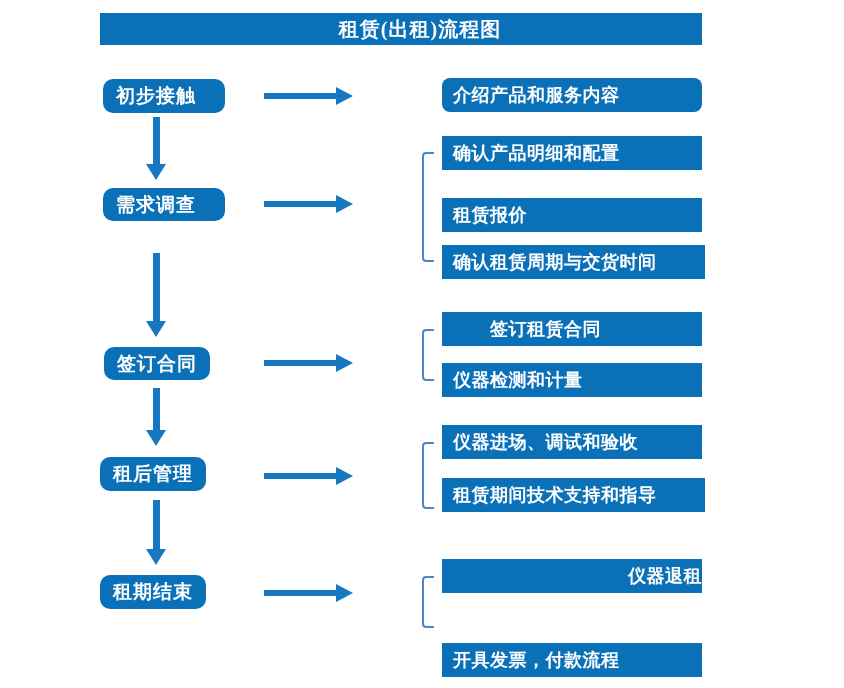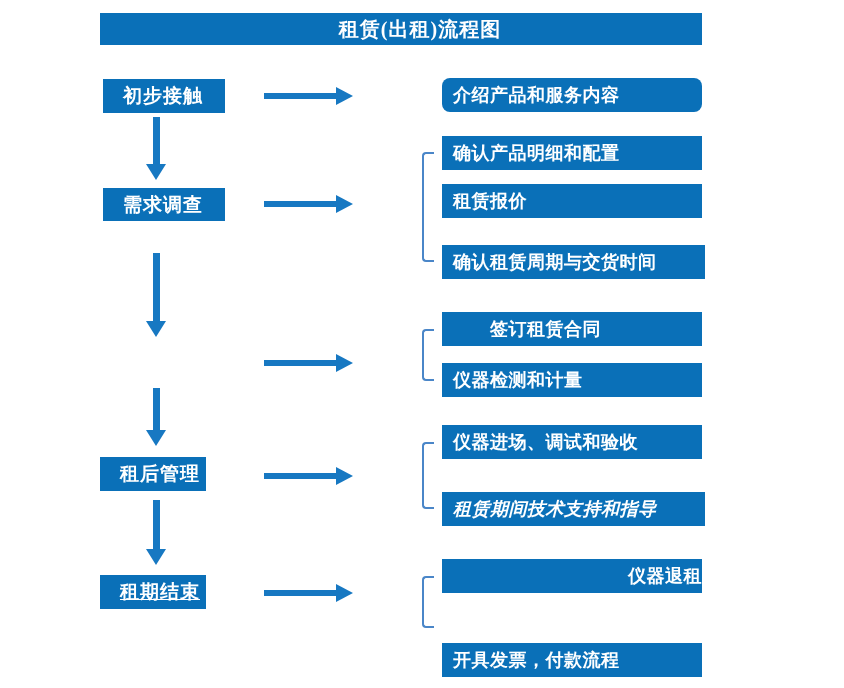--- a/index.html
+++ b/index.html
@@ -8,32 +8,32 @@
     font-family:"Liberation Serif", serif; overflow:hidden;
   }
   .box {
     position:absolute; background:var(--box,#0a70b8); color:#ffffff;
     font-weight:bold; box-sizing:border-box; white-space:nowrap;padding-left:38px;
   }
   .title-bar {
     left:100px; top:13px; width:602px; height:32px; line-height:32px;
     text-align:center; font-size:20px; letter-spacing:1px;
   }
-  .lbox { font-size:19px; padding-left:20px; letter-spacing:1px; }
+  .lbox { font-size:19px; padding-left:13px; letter-spacing:1px;border-radius:10px; }
   .lb1 { left:103px; top:79px;  width:122px; height:34px; line-height:34px; }
   .lb2 { left:103px; top:188px; width:122px; height:33px; line-height:33px; }
   .lb3 { left:104px; top:347px; width:106px; height:33px; line-height:33px; }
   .lb4 { left:100px; top:457px; width:106px; height:34px; line-height:34px; }
-  .lb5 { left:100px; top:575px; width:106px; height:34px; line-height:34px;text-decoration:underline; }
+  .lb5 { left:100px; top:575px; width:106px; height:34px; line-height:34px; }
   .rbox {
     left:442px; width:260px; height:34px; line-height:34px;
     font-size:18px; padding-left:11px; letter-spacing:0.5px;
   }
-  .rb1 { top:78px;border-radius:8px; }  .rb2 { top:136px; } .rb3 { top:184px; } .rb4 { top:245px; width:263px; }
-  .rb5 { top:312px;padding-left:48px; } .rb6 { top:363px; } .rb7 { top:425px; } .rb8 { top:492px; width:263px;font-style:italic; }
+  .rb1 { top:78px;border-radius:8px; }  .rb2 { top:136px; } .rb3 { top:198px; } .rb4 { top:245px; width:263px; }
+  .rb5 { top:312px;padding-left:48px; } .rb6 { top:363px; } .rb7 { top:425px; } .rb8 { top:478px; width:263px; }
   .rb9 { top:559px;text-align:right; } .rb10 { top:611px;margin-top:32px; }
   .hshaft { position:absolute; left:264px; width:76px; height:6px; background:var(--arrow,#1778c2); }
   .hhead {
     position:absolute; left:336px; width:0; height:0;
     border-left:17px solid var(--arrow,#1778c2);
     border-top:9px solid transparent; border-bottom:9px solid transparent;
   }
   .ha1 .hshaft { top:93px; }  .ha1 .hhead { top:87px; }
   .ha2 .hshaft { top:201px; } .ha2 .hhead { top:195px; }
   .ha3 .hshaft { top:360px; } .ha3 .hhead { top:354px; }
@@ -61,20 +61,21 @@
 </style>
 </head>
 <body>
 
 <div class="canvas">
 
   <div class="box title-bar">租赁(出租)流程图</div>
 
   <div class="box lbox lb1">初步接触</div>
   <div class="box lbox lb2">需求调查</div>
+  <div class="box lbox lb3">签订合同</div>
   <div class="box lbox lb4">租后管理</div>
   <div class="box lbox lb5">租期结束</div>
 
   <div class="box rbox rb1">介绍产品和服务内容</div>
   <div class="box rbox rb2">确认产品明细和配置</div>
   <div class="box rbox rb3">租赁报价</div>
   <div class="box rbox rb4">确认租赁周期与交货时间</div>
   <div class="box rbox rb5">签订租赁合同</div>
   <div class="box rbox rb6">仪器检测和计量</div>
   <div class="box rbox rb7">仪器进场、调试和验收</div>

